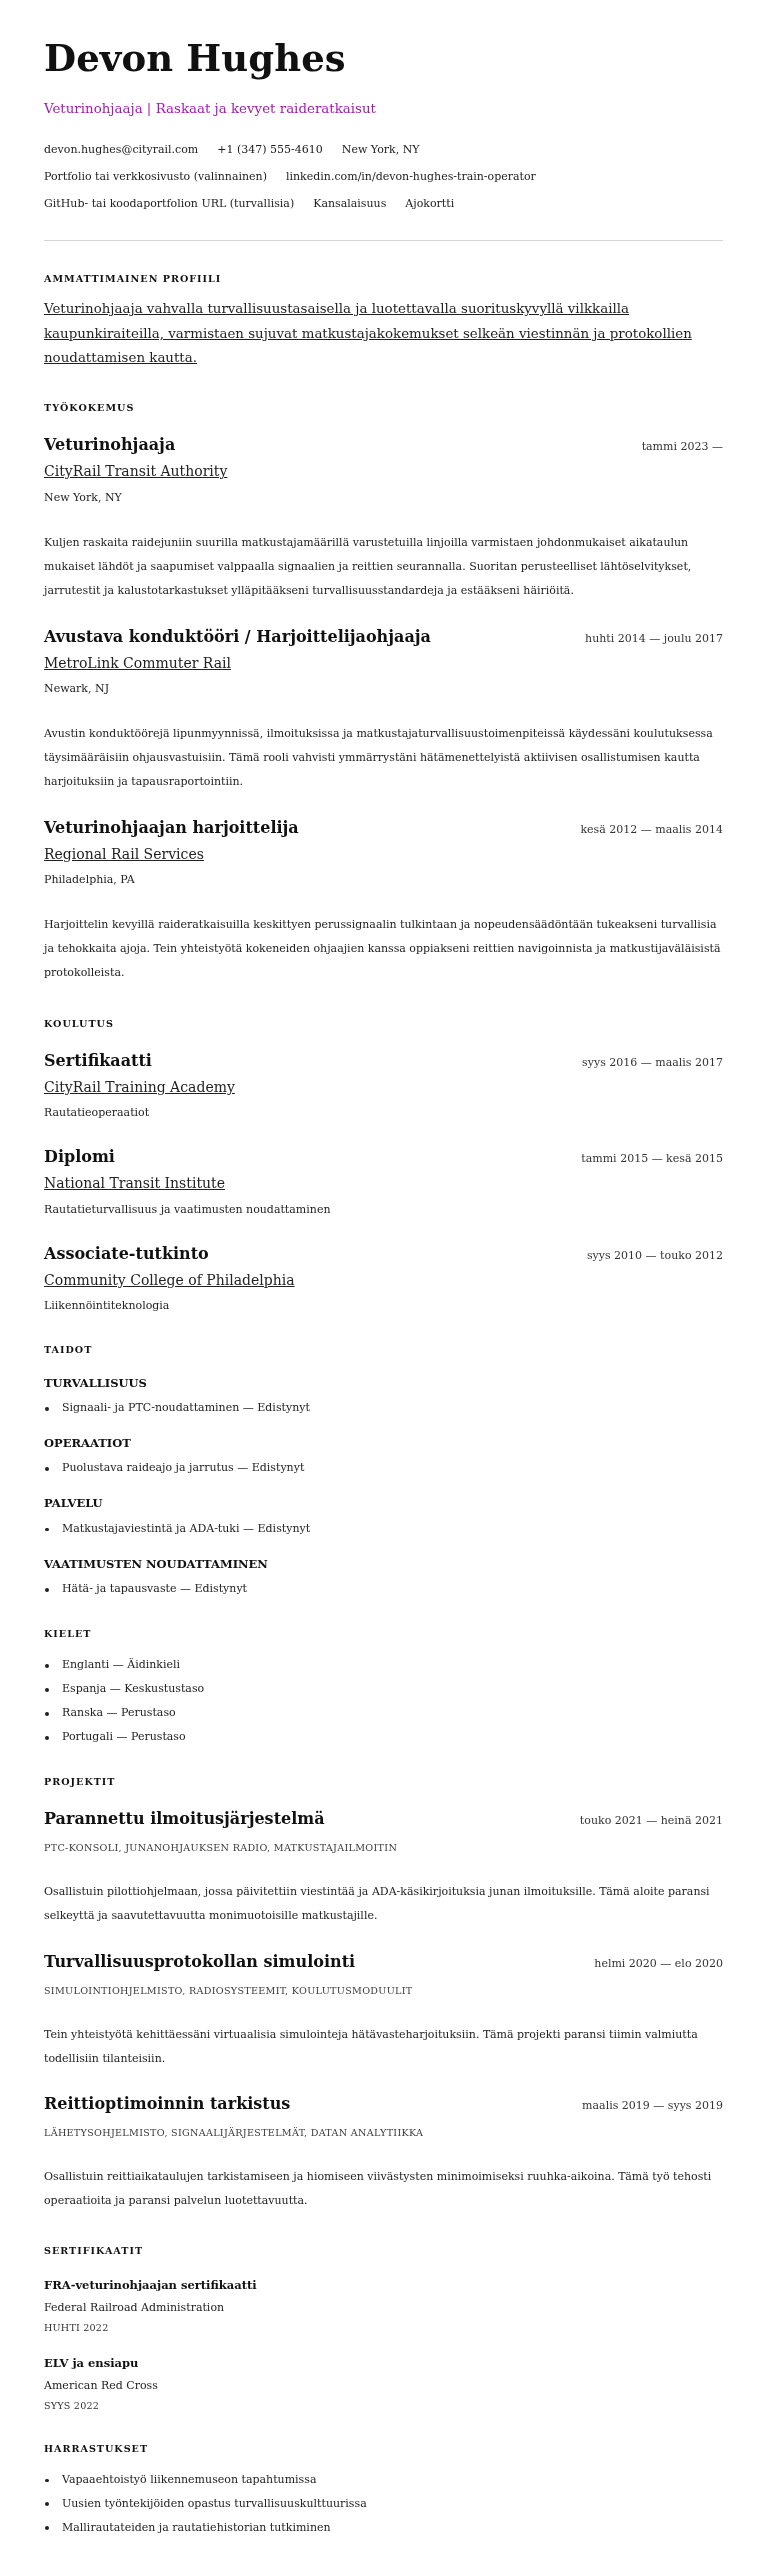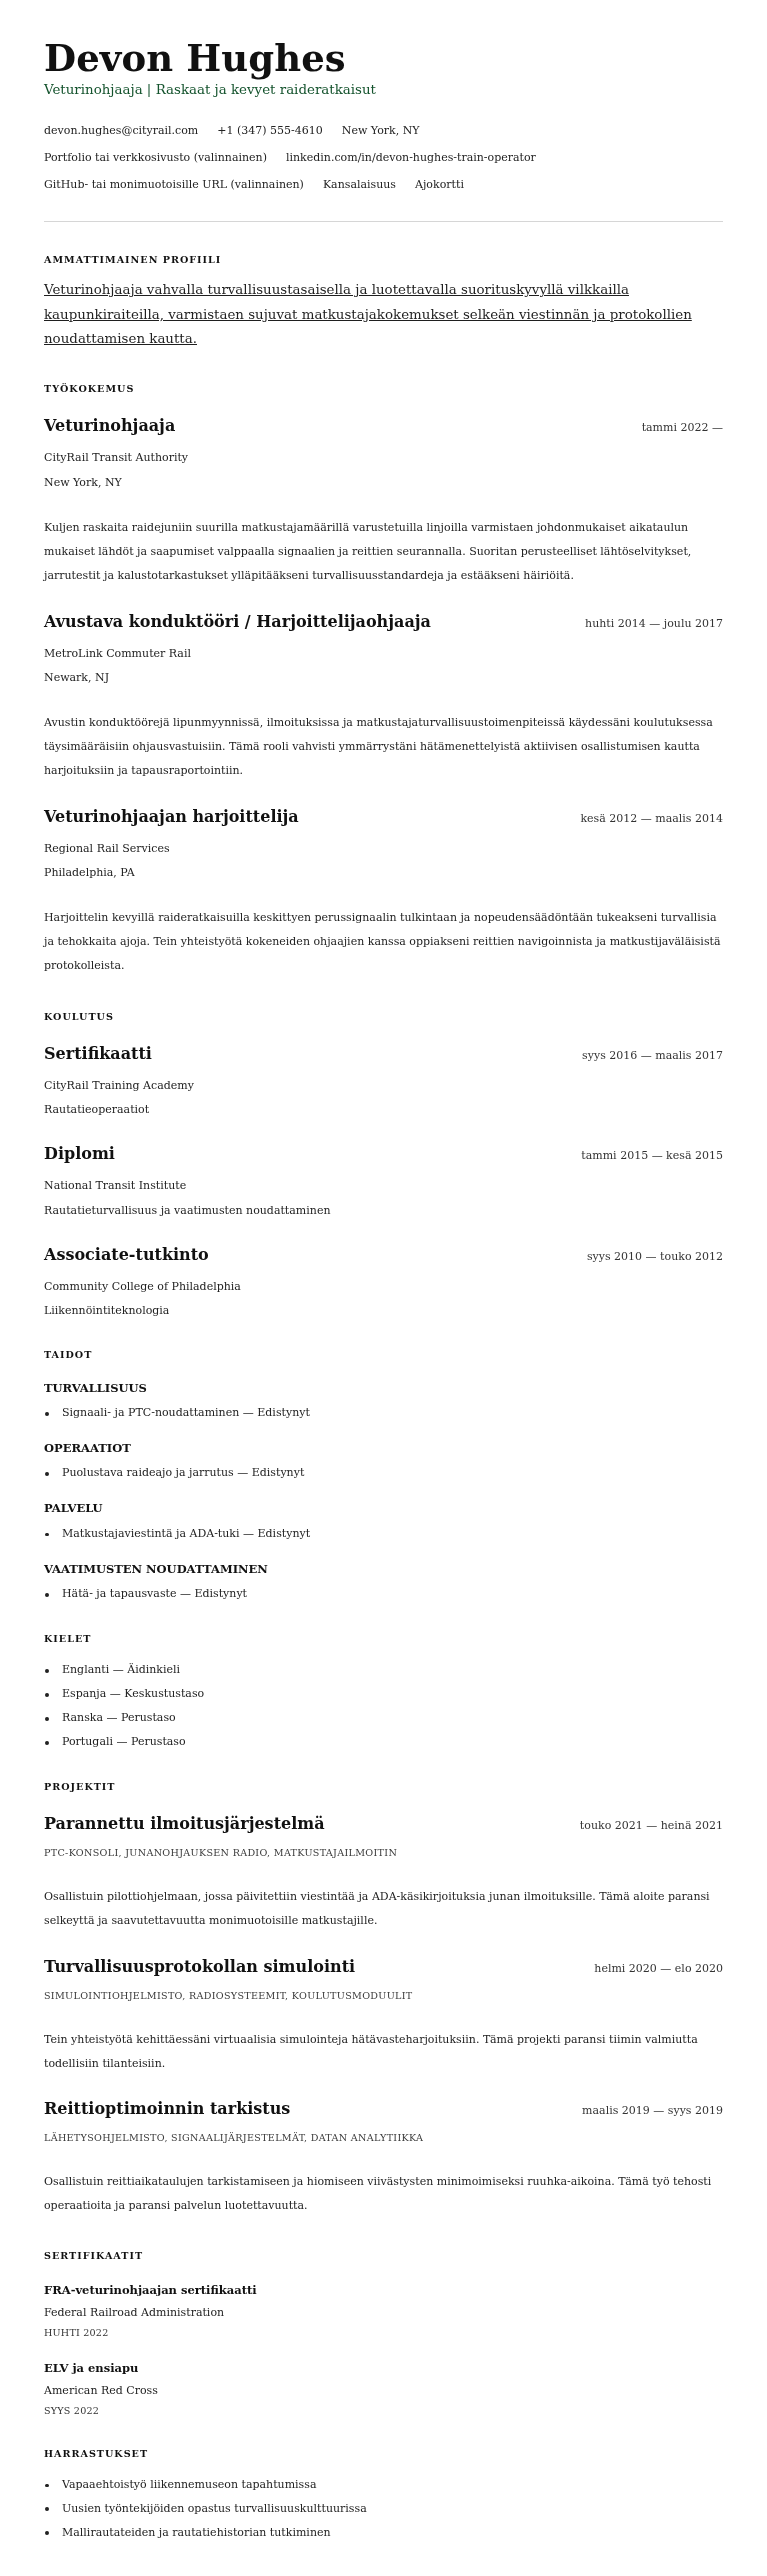--- a/index.html
+++ b/index.html
@@ -8,39 +8,39 @@
     width: 767px;
     min-height: 2576px;
     font-family: "DejaVu Serif", serif;
     color: #1a1a1a;
   }
   .page { padding: 38px 44px 51px 44px; }
   .name {
     font-size: 37px; font-weight: 700; color: #111111;
     line-height: 1.1; letter-spacing: 0.1px;
   }
-  .headline { font-size: 13.4px; color: #14532d; margin-top: 2px; line-height: 1.3; }
+  .headline { font-size: 13.4px; color: #a21caf; margin-top: 21px; line-height: 1.3; }
   .contact-row { display: flex; flex-wrap: wrap; gap: 0 19px; font-size: 11px; color: #222; margin-top: 14px; line-height: 1.3; }
   .contact-row + .contact-row { margin-top: 12.8px; }
   .contact-row.first { margin-top: 25.6px; }
   .divider { height: 1.3px; background: #d6d6d6; margin-top: 29px; }
 
   .section { margin-top: 32px; }
   .section-title {
     font-size: 9.6px; font-weight: 700; letter-spacing: 1px;
     text-transform: uppercase; color: #111;
   }
   .profile-text { font-size: 13.4px; line-height: 1.82; margin-top: 12.8px; color: #1f1f1f; text-decoration: underline; }
 
   .entry { margin-top: 23px; }
   .entry.first { margin-top: 22px; }
   .entry-head { display: flex; justify-content: space-between; align-items: baseline; }
   .entry-title { font-size: 16px; font-weight: 700; color: #111; }
   .entry-date { font-size: 11px; color: #333; white-space: nowrap; }
-  .entry-org { font-size: 11px; color: #222; margin-top: 16px; }
+  .entry-org { font-size: 14px; color: #222; margin-top: 9px; text-decoration: underline; }
   .entry-loc { font-size: 11px; color: #222; margin-top: 11.5px; }
   .entry-desc { font-size: 11px; line-height: 2.2; color: #222; margin-top: 27px; }
 
   .edu-entry { margin-top: 22px; }
   .edu-entry + .edu-entry { margin-top: 28px; }
   .edu-field { font-size: 11px; color: #222; margin-top: 11.5px; }
 
   .skill-group { margin-top: 20.5px; }
   .skill-group-title { font-size: 11.5px; font-weight: 700; color: #111; }
   ul.bullets { list-style: none; margin-top: 11.5px; }
@@ -74,39 +74,39 @@
     <div class="contact-row first">
       <span>devon.hughes@cityrail.com</span>
       <span>+1 (347) 555-4610</span>
       <span>New York, NY</span>
     </div>
     <div class="contact-row">
       <span>Portfolio tai verkkosivusto (valinnainen)</span>
       <span>linkedin.com/in/devon-hughes-train-operator</span>
     </div>
     <div class="contact-row">
-      <span>GitHub- tai monimuotoisille URL (valinnainen)</span>
+      <span>GitHub- tai koodaportfolion URL (turvallisia)</span>
       <span>Kansalaisuus</span>
       <span>Ajokortti</span>
     </div>
     <div class="divider"></div>
   </header>
 
   <section class="section">
     <h2 class="section-title">AMMATTIMAINEN PROFIILI</h2>
     <p class="profile-text">Veturinohjaaja vahvalla turvallisuustasaisella ja luotettavalla suorituskyvyllä vilkkailla kaupunkiraiteilla, varmistaen sujuvat matkustajakokemukset selkeän viestinnän ja protokollien noudattamisen kautta.</p>
   </section>
 
   <section class="section">
     <h2 class="section-title">TYÖKOKEMUS</h2>
 
     <div class="entry first">
       <div class="entry-head">
         <span class="entry-title">Veturinohjaaja</span>
-        <span class="entry-date">tammi 2022 —</span>
+        <span class="entry-date">tammi 2023 —</span>
       </div>
       <div class="entry-org">CityRail Transit Authority</div>
       <div class="entry-loc">New York, NY</div>
       <p class="entry-desc">Kuljen raskaita raidejuniin suurilla matkustajamäärillä varustetuilla linjoilla varmistaen johdonmukaiset aikataulun mukaiset lähdöt ja saapumiset valppaalla signaalien ja reittien seurannalla. Suoritan perusteelliset lähtöselvitykset, jarrutestit ja kalustotarkastukset ylläpitääkseni turvallisuusstandardeja ja estääkseni häiriöitä.</p>
     </div>
 
     <div class="entry">
       <div class="entry-head">
         <span class="entry-title">Avustava konduktööri / Harjoittelijaohjaaja</span>
         <span class="entry-date">huhti 2014 — joulu 2017</span>

